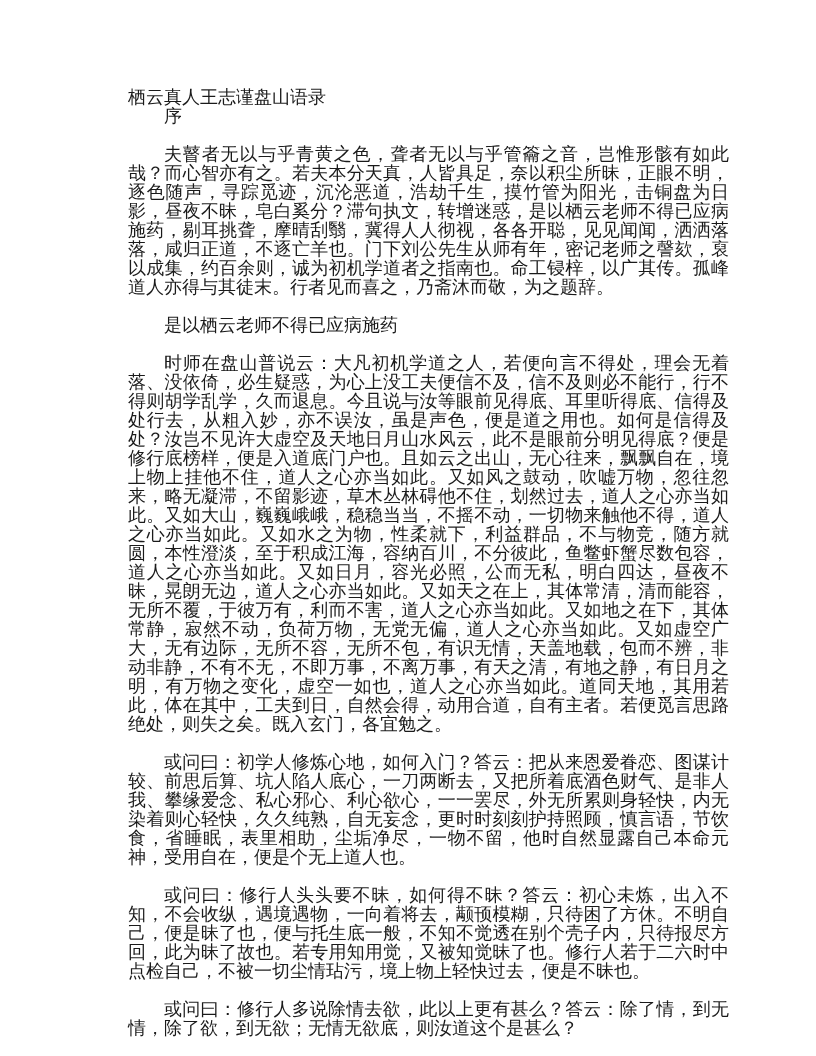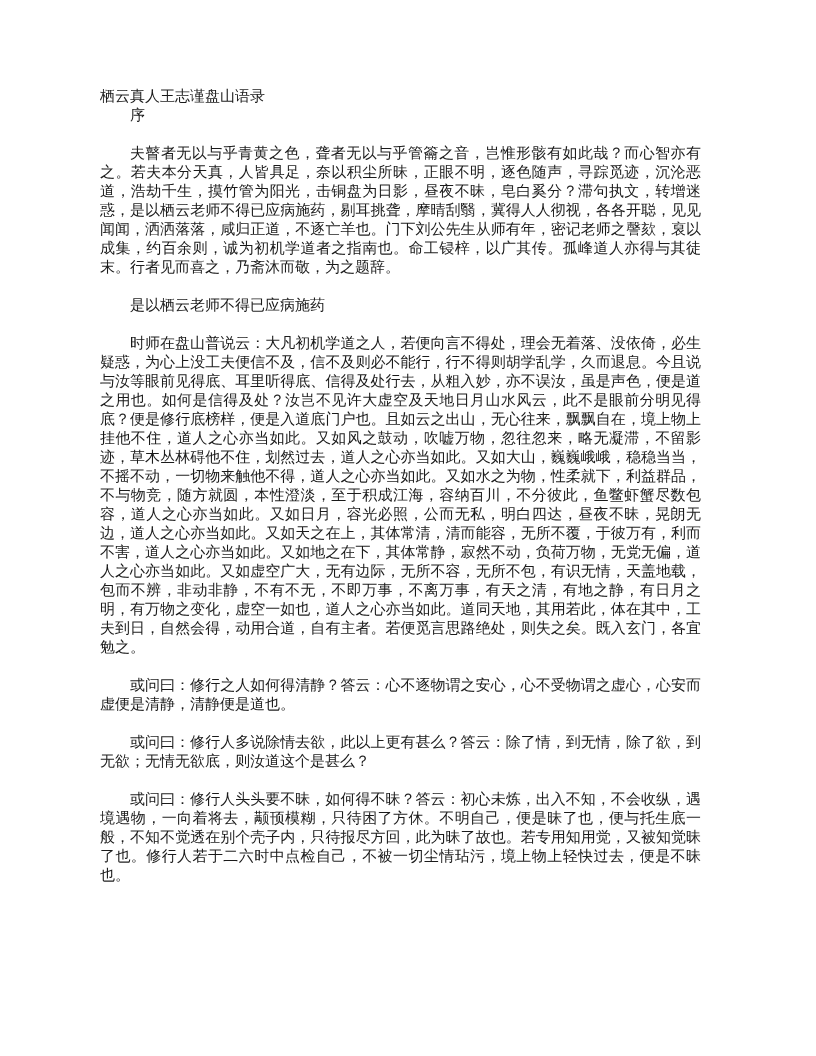--- a/index.html
+++ b/index.html
@@ -9,26 +9,26 @@
   }
   .page {
     position: relative;
     width: 816px;
     height: 1056px;
     background: #ffffff;
     overflow: hidden;
   }
   .content {
     position: absolute;
-    left: 100px;
+    left: 128px;
     top: 88px;
     width: 601px;
     color: #1a1a1a;
-    font-family: Liberation Mono, monospace;
-    font-size: 15px;
+    font-family: Liberation Sans, sans-serif;
+    font-size: 18px;
     line-height: 19px;
     text-align: justify;
     text-justify: inter-character;
   }
   .title-line {
     text-indent: 0;
     margin: 0;
   }
   .heading-line {
     text-indent: 2em;
@@ -46,17 +46,17 @@
 </head>
 <body>
 
 <div class="page">
   <div class="content">
     <div class="title-line">栖云真人王志谨盘山语录</div>
     <div class="heading-line">序</div>
     <p class="para">夫瞽者无以与乎青黄之色，聋者无以与乎管籥之音，岂惟形骸有如此哉？而心智亦有之。若夫本分天真，人皆具足，奈以积尘所昧，正眼不明，逐色随声，寻踪觅迹，沉沦恶道，浩劫千生，摸竹管为阳光，击铜盘为日影，昼夜不昧，皂白奚分？滞句执文，转增迷惑，是以栖云老师不得已应病施药，剔耳挑聋，摩晴刮翳，冀得人人彻视，各各开聪，见见闻闻，洒洒落落，咸归正道，不逐亡羊也。门下刘公先生从师有年，密记老师之謦欬，裒以成集，约百余则，诚为初机学道者之指南也。命工锓梓，以广其传。孤峰道人亦得与其徒末。行者见而喜之，乃斋沐而敬，为之题辞。</p>
     <p class="sig-line">是以栖云老师不得已应病施药</p>
     <p class="para">时师在盘山普说云：大凡初机学道之人，若便向言不得处，理会无着落、没依倚，必生疑惑，为心上没工夫便信不及，信不及则必不能行，行不得则胡学乱学，久而退息。今且说与汝等眼前见得底、耳里听得底、信得及处行去，从粗入妙，亦不误汝，虽是声色，便是道之用也。如何是信得及处？汝岂不见许大虚空及天地日月山水风云，此不是眼前分明见得底？便是修行底榜样，便是入道底门户也。且如云之出山，无心往来，飘飘自在，境上物上挂他不住，道人之心亦当如此。又如风之鼓动，吹嘘万物，忽往忽来，略无凝滞，不留影迹，草木丛林碍他不住，划然过去，道人之心亦当如此。又如大山，巍巍峨峨，稳稳当当，不摇不动，一切物来触他不得，道人之心亦当如此。又如水之为物，性柔就下，利益群品，不与物竞，随方就圆，本性澄淡，至于积成江海，容纳百川，不分彼此，鱼鳖虾蟹尽数包容，道人之心亦当如此。又如日月，容光必照，公而无私，明白四达，昼夜不昧，晃朗无边，道人之心亦当如此。又如天之在上，其体常清，清而能容，无所不覆，于彼万有，利而不害，道人之心亦当如此。又如地之在下，其体常静，寂然不动，负荷万物，无党无偏，道人之心亦当如此。又如虚空广大，无有边际，无所不容，无所不包，有识无情，天盖地载，包而不辨，非动非静，不有不无，不即万事，不离万事，有天之清，有地之静，有日月之明，有万物之变化，虚空一如也，道人之心亦当如此。道同天地，其用若此，体在其中，工夫到日，自然会得，动用合道，自有主者。若便觅言思路绝处，则失之矣。既入玄门，各宜勉之。</p>
-    <p class="para">或问曰：修行之人如何得清静？答云：心不逐物谓之安心，心不受物谓之虚心，心安而虚便是清静，清静便是道也。</p>
+    <p class="para">或问曰：初学人修炼心地，如何入门？答云：把从来恩爱眷恋、图谋计较、前思后算、坑人陷人底心，一刀两断去，又把所着底酒色财气、是非人我、攀缘爱念、私心邪心、利心欲心，一一罢尽，外无所累则身轻快，内无染着则心轻快，久久纯熟，自无妄念，更时时刻刻护持照顾，慎言语，节饮食，省睡眠，表里相助，尘垢净尽，一物不留，他时自然显露自己本命元神，受用自在，便是个无上道人也。</p>
+    <p class="para">或问曰：修行人头头要不昧，如何得不昧？答云：初心未炼，出入不知，不会收纵，遇境遇物，一向着将去，颟顸模糊，只待困了方休。不明自己，便是昧了也，便与托生底一般，不知不觉透在别个壳子内，只待报尽方回，此为昧了故也。若专用知用觉，又被知觉昧了也。修行人若于二六时中点检自己，不被一切尘情玷污，境上物上轻快过去，便是不昧也。</p>
     <p class="para">或问曰：修行人多说除情去欲，此以上更有甚么？答云：除了情，到无情，除了欲，到无欲；无情无欲底，则汝道这个是甚么？</p>
-    <p class="para">或问曰：修行人头头要不昧，如何得不昧？答云：初心未炼，出入不知，不会收纵，遇境遇物，一向着将去，颟顸模糊，只待困了方休。不明自己，便是昧了也，便与托生底一般，不知不觉透在别个壳子内，只待报尽方回，此为昧了故也。若专用知用觉，又被知觉昧了也。修行人若于二六时中点检自己，不被一切尘情玷污，境上物上轻快过去，便是不昧也。</p>
   </div>
 </div>
 
 </body></html>

